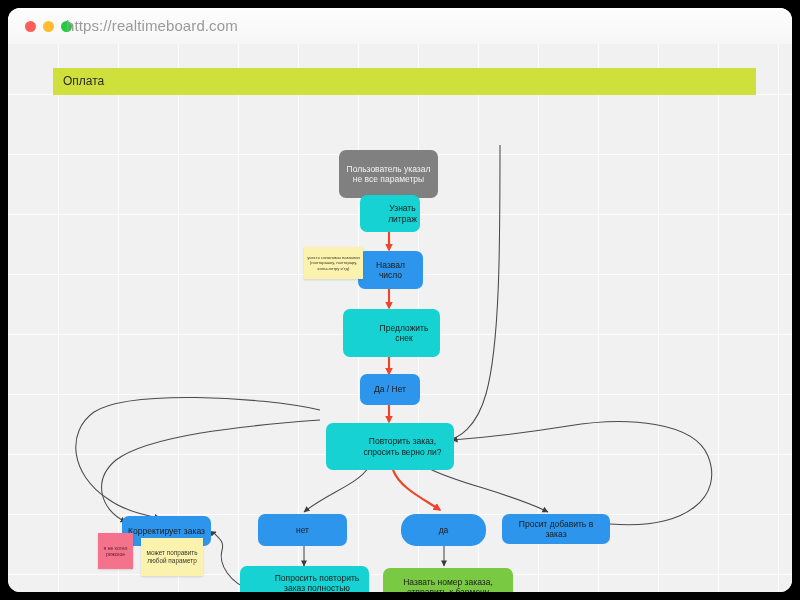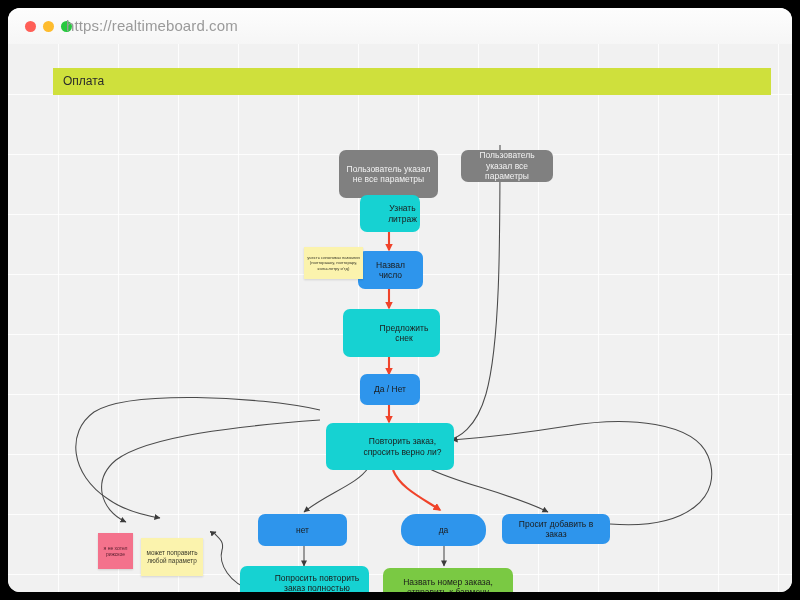--- a/index.html
+++ b/index.html
@@ -81,21 +81,20 @@
   }
 
   
   #frame-banner {
     position: absolute;
     left: 45px;
     top: 24px;
     width: 703px;
     height: 27px;
     background: #cfe03c;
-    padding-left: 15px;
   }
   #frame-title {
     position: absolute;
     left: 10px;
     top: 6px;
     font-size: 12px;
     color: #2b2b2b;
   }
 
   
@@ -196,32 +195,32 @@
         <path d="M385,426 C392,444 414,454 432,466" marker-end="url(#ah-red)"></path>
       </g>
     </svg>
 
     <div id="frame-banner">
       <div id="frame-title">Оплата</div>
     </div>
 
     <div class="node n-gray" style="left:331px; top:106px; width:99px; height:48px;">Пользователь указал не все параметры</div>
 
-    <div class="node n-gray" style="left:453px; top:106px; width:92px; height:32px;">Пользователь указал все параметры</div>
 
     <div class="node n-cyan" style="left:352px; top:151px; width:60px; height:37px;">Узнать литраж</div>
 
     <div class="node n-blue" style="left:350px; top:207px; width:65px; height:38px;">Назвал число</div>
 
     <div class="node n-cyan" style="left:335px; top:265px; width:97px; height:48px;">Предложить снек</div>
 
     <div class="node n-blue" style="left:352px; top:330px; width:60px; height:31px;">Да / Нет</div>
 
     <div class="node n-cyan" style="left:318px; top:379px; width:128px; height:47px;">Повторить заказ, спросить верно ли?</div>
 
+    <div class="node n-blue" style="left:114px; top:472px; width:89px; height:30px;">Корректирует заказ</div>
 
     <div class="node n-blue" style="left:250px; top:470px; width:89px; height:32px;">нет</div>
 
     <div class="node n-blue" style="left:393px; top:470px; width:85px; height:32px;border-radius:15px;">да</div>
 
     <div class="node n-blue" style="left:494px; top:470px; width:108px; height:30px;">Просит добавить в заказ</div>
 
     <div class="node n-cyan" style="left:232px; top:522px; width:129px; height:34px;">Попросить повторить заказ полностью</div>
 
     <div class="node n-green" style="left:375px; top:524px; width:130px; height:49px;">Назвать номер заказа, отправить к бармену оплатить, попращаться</div>

